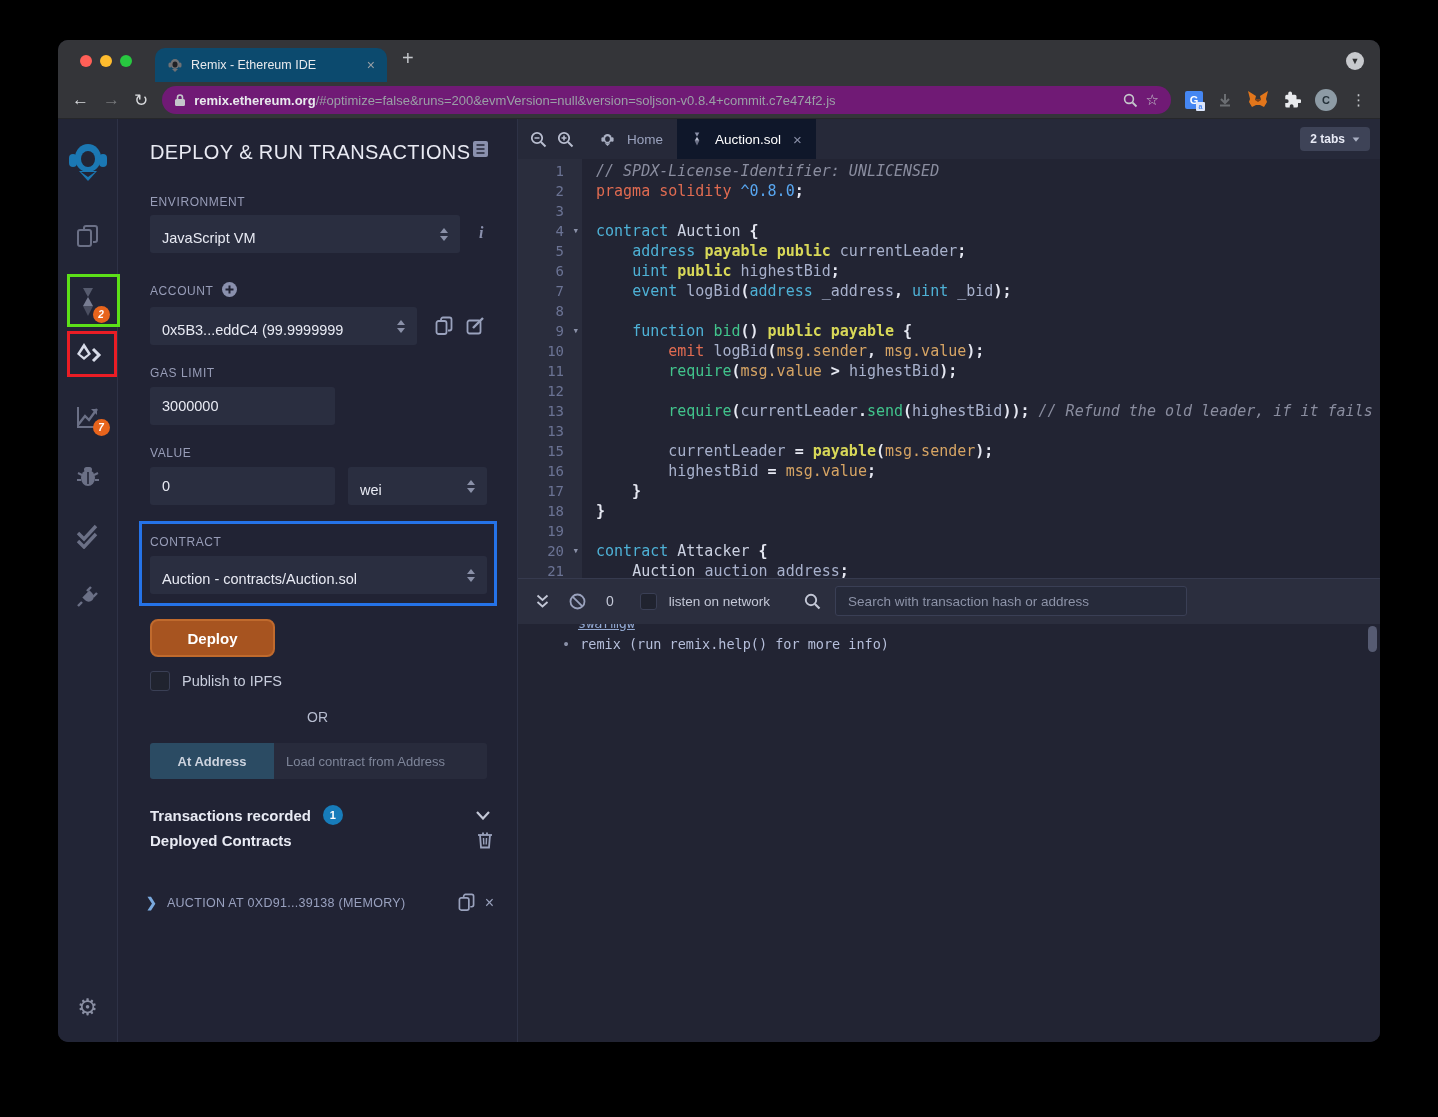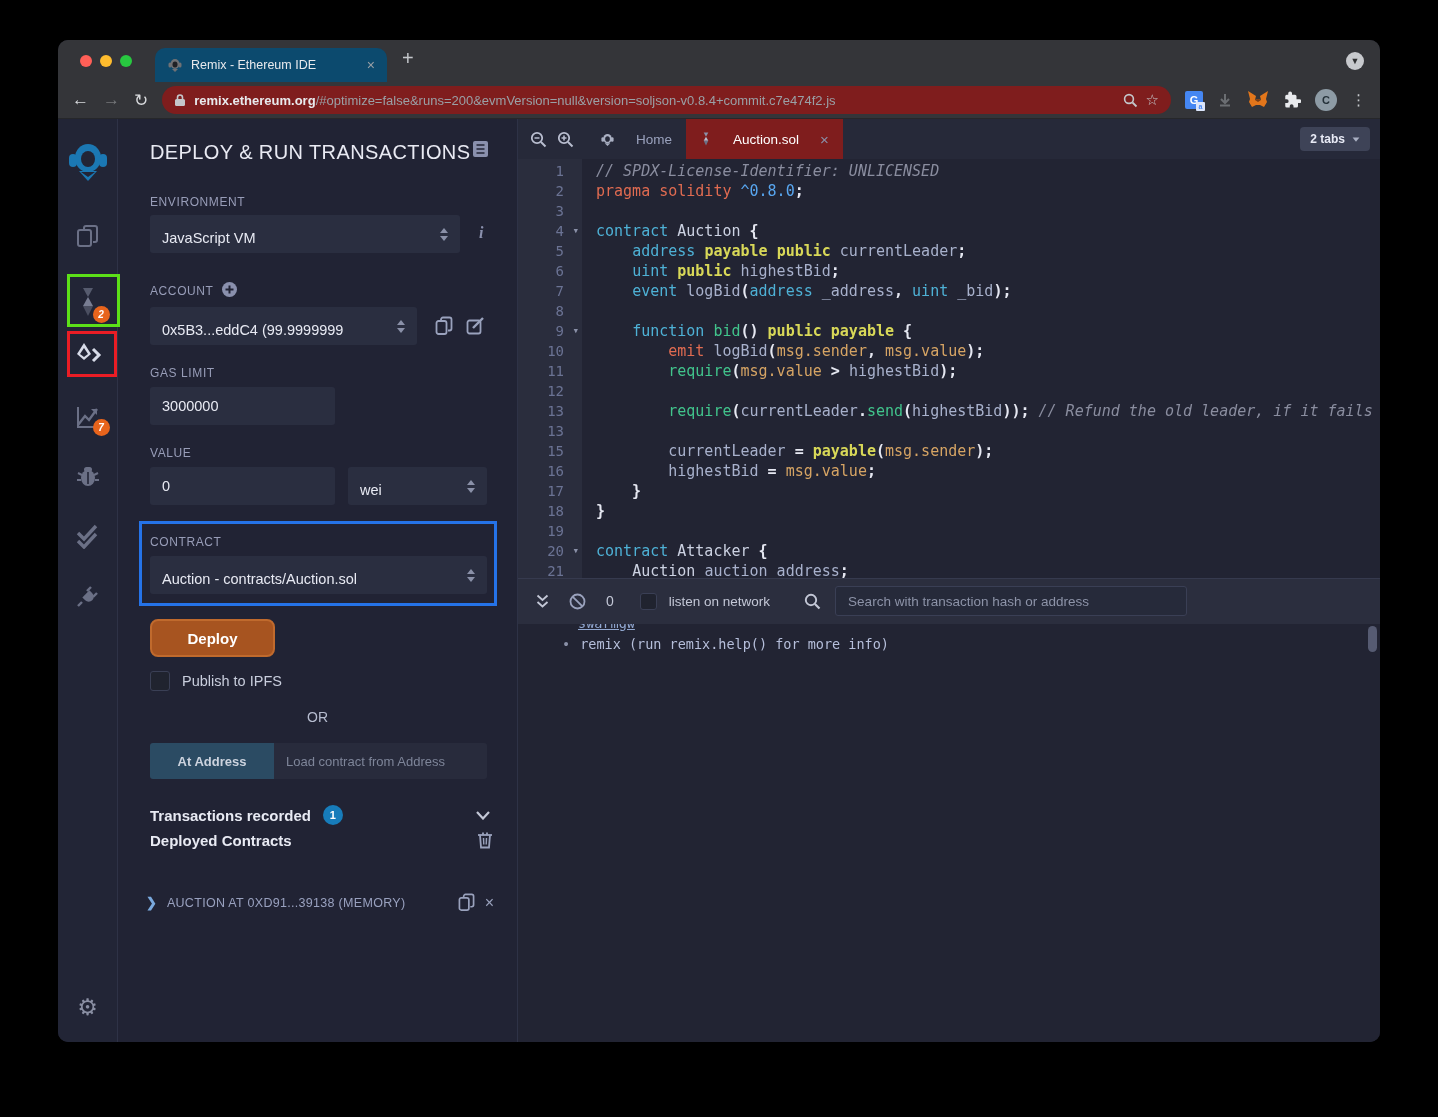--- a/index.html
+++ b/index.html
@@ -19,21 +19,21 @@
   .btab .title { flex:1; font-size:12.5px; color:#e8eaed; white-space:nowrap; overflow:hidden; }
   .btab .x { color:#9aa0a6; font-size:14px; }
   .newtab { position:absolute; left:344px; top:7px; color:#c4c7cb; font-size:20px; font-weight:300; }
   .tabsearch { position:absolute; right:16px; top:12px; width:18px; height:18px; border-radius:50%;
                background:#c7c9cd; display:flex; align-items:center; justify-content:center; }
   .tabsearch span { color:#2e2f31; font-size:9px; line-height:1; }
   .toolbar { height:37px; background:#343539; flex:none; display:flex; align-items:center; padding:0 14px; gap:14px;
              border-bottom:1px solid #26272a; }
   .navic { font-size:17px; color:#d8dadd; }
   .navic.dim { color:#75777a; }
-  .omnibox { flex:1; height:28px; background:#7f1d1d; border-radius:14px; display:flex; align-items:center;
+  .omnibox { flex:1; height:28px; background:#701a75; border-radius:14px; display:flex; align-items:center;
              padding:0 12px; gap:8px; min-width:0; }
   .url { font-size:13px; white-space:nowrap; overflow:hidden; min-width:0; margin-right:auto; }
   .url .dom { color:#e8eaed; font-weight:bold; }
   .url .rest { color:#9aa0a6; }
   .star { font-size:15px; color:#c4c7cb; }
   .extrow { display:flex; align-items:center; gap:14px; }
   .gt { position:relative; width:18px; height:18px; background:#4587f3; border-radius:2px;
         display:flex; align-items:center; justify-content:center; color:#fff; font-size:11px; font-weight:bold; }
   .gt i { position:absolute; right:-2px; bottom:-2px; width:9px; height:9px; background:#dce6fb; border-radius:1px;
           color:#4587f3; font-size:7px; font-style:normal; display:flex; align-items:center; justify-content:center; }
@@ -84,22 +84,22 @@
   .dcrow .lbl { font-size:15px; color:#e8eaf3; font-weight:bold; flex:1; }
   .itemrow { position:absolute; left:28px; top:774px; width:348px; display:flex; align-items:center; gap:10px; }
   .itemrow .chev { color:#7aa9dd; font-size:13px; font-weight:bold; }
   .itemrow .lbl { flex:1; font-size:12.5px; color:#99a1bf; letter-spacing:.3px; white-space:nowrap; overflow:hidden; }
   .itemrow .x { color:#9aa2bd; font-size:16px; }
 
   
   .edcol { flex:1; display:flex; flex-direction:column; min-width:0; }
   .edtabs { position:relative; height:40px; flex:none; background:#262939; display:flex; align-items:center; }
   .magwrap { display:flex; gap:10px; padding:0 12px; }
-  .edtab { height:40px; display:flex; align-items:center; gap:21px; padding:0 14px; color:#9aa2bd; font-size:13.5px; }
-  .edtab.active { background:#7f1d1d; color:#fff; }
+  .edtab { height:40px; display:flex; align-items:center; gap:12px; padding:0 14px; color:#9aa2bd; font-size:13.5px; }
+  .edtab.active { background:#0f172a; color:#fff; }
   .edtab .x { color:#8a90a8; font-size:15px; }
   .tabsbtn { position:absolute; right:10px; top:8px; height:24px; background:#3e4357; border-radius:4px;
              color:#e8eaf5; font-size:12px; font-weight:bold; display:flex; align-items:center; gap:7px; padding:0 10px; }
   .tabsbtn .cd { border-top-color:#aab0c3; transform:scale(.85); }
   .edbody { position:relative; flex:1; display:flex; min-height:0; background:#222433; overflow:hidden;
             font-family:"DejaVu Sans Mono", monospace; font-size:15px; line-height:20px; }
   .gutter { width:64px; flex:none; background:#2a2d3d; color:#6b7394; text-align:right; padding-top:2px; }
   .gl { position:relative; height:20px; padding-right:18px; font-size:14px; }
   .gl .fold { position:absolute; right:3px; top:0; font-style:normal; font-size:11px; color:#8a90a8; }
   .codearea { flex:1; min-width:0; overflow:hidden; white-space:pre; padding-left:14px; padding-top:2px; }

